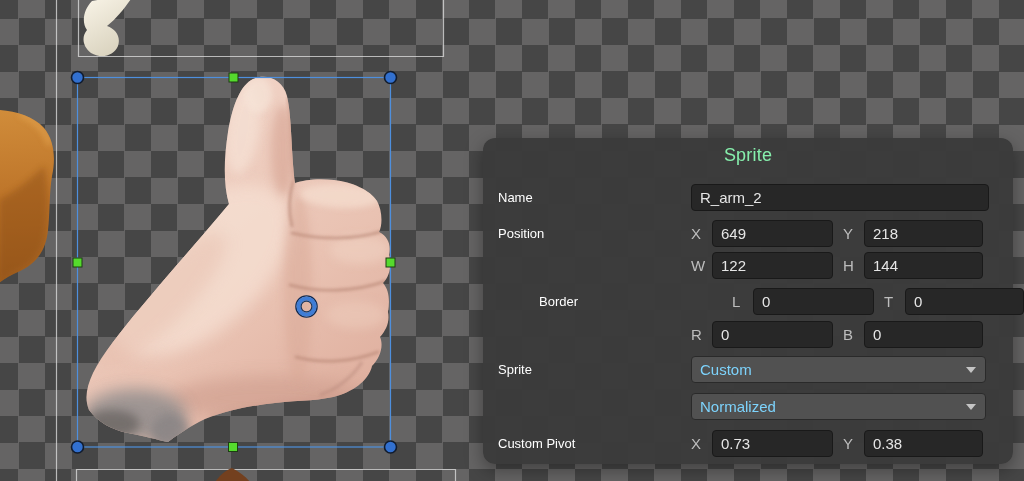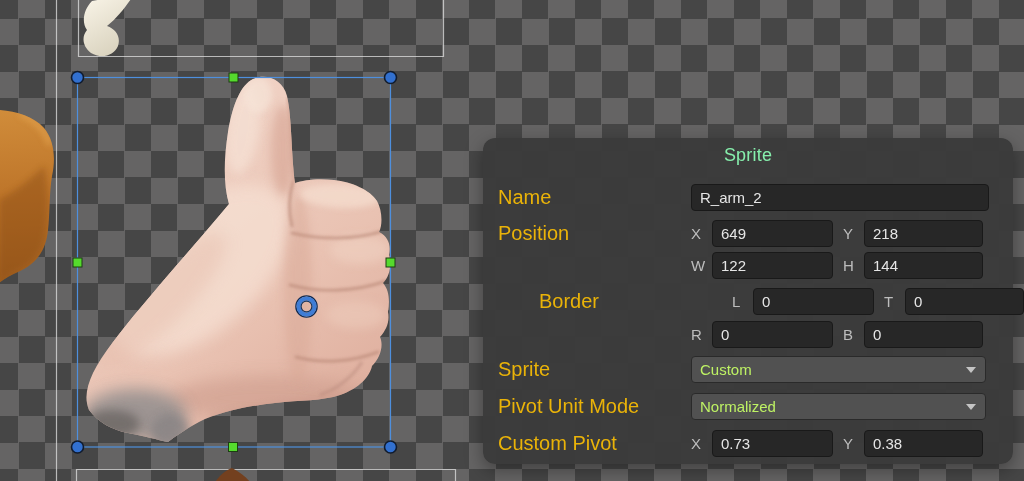--- a/index.html
+++ b/index.html
@@ -22,40 +22,40 @@
     box-shadow:0 6px 18px rgba(0,0,0,0.35);
     color:#cccccc;
   }
   .panel-title{
     position:absolute;top:7px;left:0;width:100%;text-align:center;
     font-size:18px;color:#86efac;letter-spacing:.2px;
   }
   .row{position:absolute;left:0;width:100%;height:27px;}
   .row .lbl{
     position:absolute;left:15px;top:0;height:27px;line-height:27px;
-    font-size:20px;color:#eab308;white-space:nowrap;
+    font-size:13px;color:#ffffff;white-space:nowrap;
   }
   .ctrl{position:absolute;left:208px;top:0;width:298px;height:27px;display:flex;align-items:center;}
   .txt{
     box-sizing:border-box;height:27px;
     background:#272727;border:1px solid #191919;border-radius:4px;
     color:#e6e6e6;font-size:15px;padding:0 8px;outline:none;
     font-family:"Liberation Sans","DejaVu Sans",sans-serif;
   }
   .txt.full{width:298px;}
   .pair{display:flex;align-items:center;width:298px;}
   .mini{width:14px;margin-right:7px;font-size:15px;color:#bdbdbd;text-align:left;flex:none;}
   .mini.second{margin-left:10px;}
   .pair .txt{width:121px;flex:none;}
   .pair .txt.last{width:119px;}
   .dropdown{
     position:relative;box-sizing:border-box;width:295px;height:27px;
     background:#515151;border:1px solid #2a2a2a;border-radius:4px;
     display:flex;align-items:center;padding:0 26px 0 8px;
-    color:#bef264;font-size:15px;cursor:default;
+    color:#7dd3fc;font-size:15px;cursor:default;
   }
   .dd-arrow{
     position:absolute;right:9px;top:10px;width:0;height:0;
     border-left:5.5px solid transparent;border-right:5.5px solid transparent;
     border-top:6.5px solid #c4c4c4;
   }
 </style>
 </head>
 <body>
 
@@ -249,21 +249,20 @@
       <div class="lbl">Sprite</div>
       <div class="ctrl">
         <div class="dropdown">
           <span>Custom</span>
           <span class="dd-arrow"></span>
         </div>
       </div>
     </div>
 
     <div class="row" style="top:255px;">
-      <div class="lbl">Pivot Unit Mode</div>
       <div class="ctrl">
         <div class="dropdown">
           <span>Normalized</span>
           <span class="dd-arrow"></span>
         </div>
       </div>
     </div>
 
     <div class="row" style="top:292px;">
       <div class="lbl">Custom Pivot</div>

